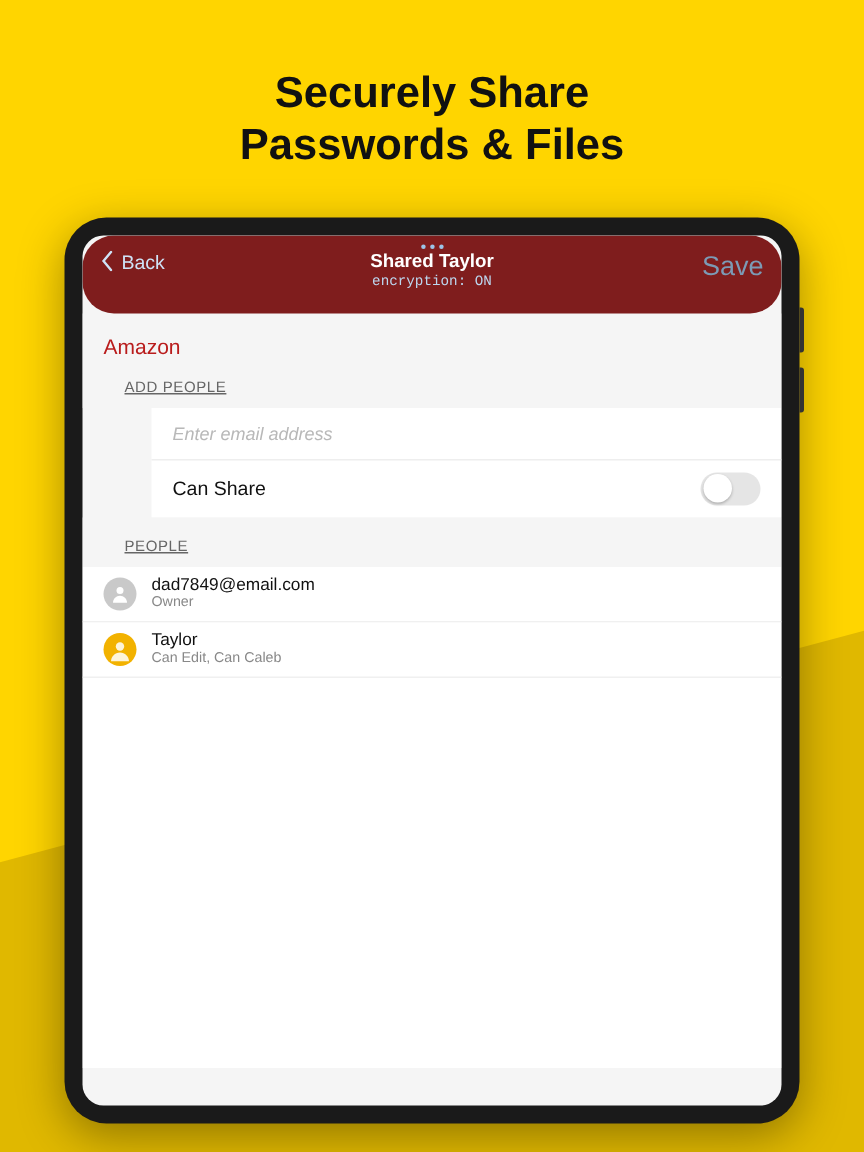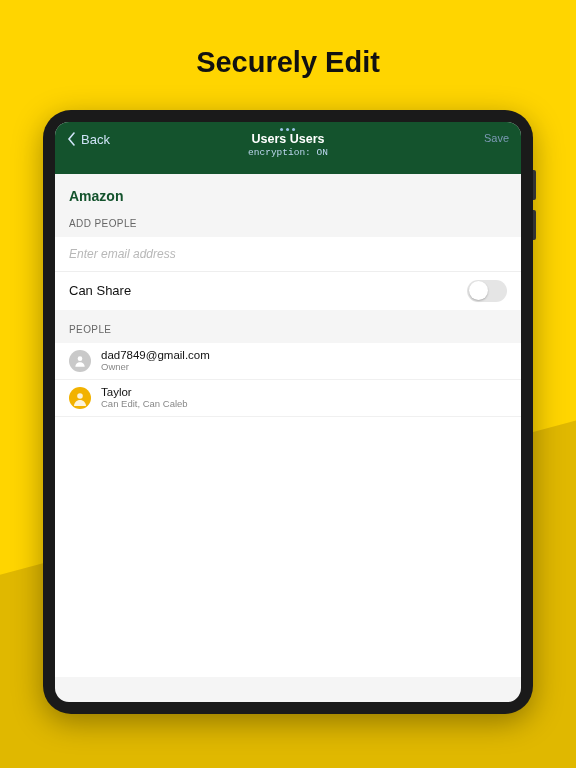--- a/index.html
+++ b/index.html
@@ -59,27 +59,28 @@
     background: #333;
     border-radius: 0 2px 2px 0;
   }
   .screen {
     background: #f5f5f5;
     border-radius: 14px;
     overflow: hidden;
     min-height: 580px;
   }
   .nav {
-    background: #14532d;
+    background: #7f1d1d;
     color: #fff;
     padding: 10px 12px 8px;
     display: flex;
     align-items: flex-start;
     position: relative;
     min-height: 52px;
+    border-radius: 21px;
   }
   .back {
     display: flex;
     align-items: center;
     gap: 4px;
     font-size: 13px;
     color: #cfe3f7;
   }
   .back svg { display: block; }
   .nav-center {
@@ -88,39 +89,41 @@
     transform: translateX(-50%);
     text-align: center;
     top: 6px;
   }
   .dots { display: flex; gap: 3px; justify-content: center; margin-bottom: 1px; }
   .dot { width: 3px; height: 3px; border-radius: 50%; background: #9cc4e8; }
   .nav-title { font-size: 12.5px; font-weight: 600; }
   .nav-sub { font-size: 9.5px; font-family: Liberation Mono, monospace; color: #bcd6ee; margin-top: 1px; }
   .save {
     margin-left: auto;
-    font-size: 11px;
+    font-size: 18px;
     color: #7c9ab5;
   }
   .account {
     padding: 14px 14px 10px;
     font-size: 14px;
-    font-weight: 700;
-    color: #14532d;
+    font-weight: 400;
+    color: #b91c1c;
     background: #f5f5f5;
   }
   .section-label {
-    padding: 4px 14px 8px;
+    padding: 4px 28px 8px;
     font-size: 10px;
     letter-spacing: 0.4px;
     color: #666;
     background: #f5f5f5;
+    text-decoration: underline;
   }
   .card {
     background: #fff;
+    margin-left: 46px;
   }
   .input-row {
     padding: 10px 14px;
     font-size: 12px;
     color: #b8b8b8;
     font-style: italic;
     border-bottom: 1px solid #eee;
   }
   .toggle-row {
     display: flex;
@@ -172,42 +175,43 @@
   .p-name { font-size: 11.5px; color: #111; }
   .p-role { font-size: 9.5px; color: #888; }
   .filler { height: 260px; background: #fff; }
 </style>
 </head>
 <body>
 
 <div class="dark-diagonal"></div>
 
 <div class="hero-title">
-  <div>Securely Edit</div>
+  <div>Securely Share</div>
+  <div>Passwords &amp; Files</div>
 </div>
 
 <div class="tablet">
   <div class="side-btn"></div>
   <div class="side-btn2"></div>
   <div class="screen">
 
     <div class="nav">
       <div class="back">
         <svg width="10" height="14" viewBox="0 0 10 14">
             <path d="M7 1 L2 7 L7 13" stroke="#cfe3f7" stroke-width="1.6" fill="none" stroke-linecap="round"></path>
           </svg>
         <span>Back</span>
       </div>
       <div class="nav-center">
         <div class="dots">
             <div class="dot"></div>
             <div class="dot"></div>
             <div class="dot"></div>
           </div>
-        <div class="nav-title">Users Users</div>
+        <div class="nav-title">Shared Taylor</div>
         <div class="nav-sub">encryption: ON</div>
       </div>
       <div class="save">Save</div>
     </div>
 
     <div class="account">Amazon</div>
 
     <div class="section-label">ADD PEOPLE</div>
 
     <div class="card">
@@ -226,21 +230,21 @@
 
     <div class="people-list" id="people-container">
         <div class="person">
           <div class="avatar" style="background: rgb(201, 201, 201);">
             <svg width="14" height="14" viewBox="0 0 24 24">
               <circle cx="12" cy="8" r="4" fill="#fff"></circle>
               <path d="M4 22c0-4.4 3.6-8 8-8s8 3.6 8 8" fill="#fff"></path>
             </svg>
           </div>
           <div class="p-info">
-            <div class="p-name">dad7849@gmail.com</div>
+            <div class="p-name">dad7849@email.com</div>
             <div class="p-role">Owner</div>
           </div>
         </div>
         <div class="person">
           <div class="avatar" style="background: rgb(242, 178, 0);">
             <svg width="16" height="16" viewBox="0 0 24 24">
               <circle cx="12" cy="9" r="4.2" fill="rgba(255,255,255,0.85)"></circle>
               <path d="M3 24c0-5 4-9 9-9s9 4 9 9" fill="rgba(255,255,255,0.85)"></path>
             </svg>
           </div>

